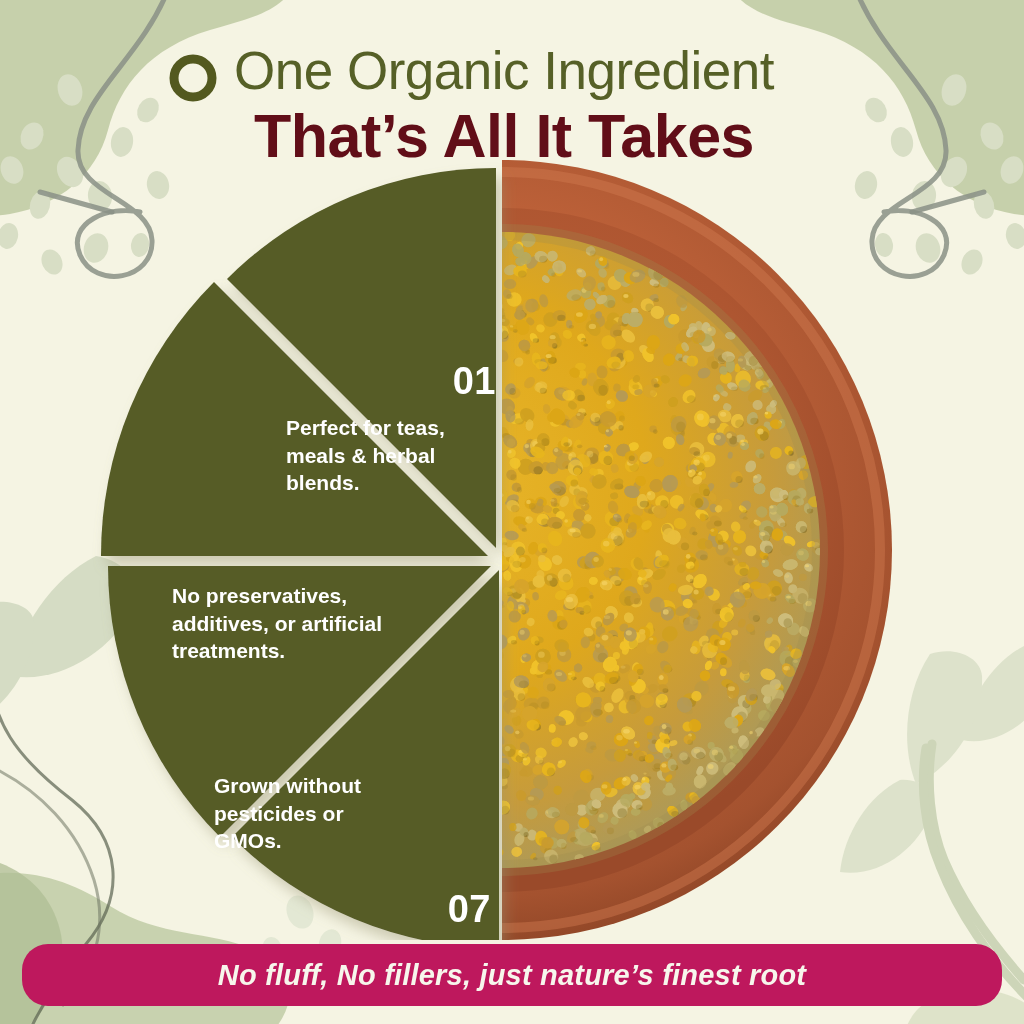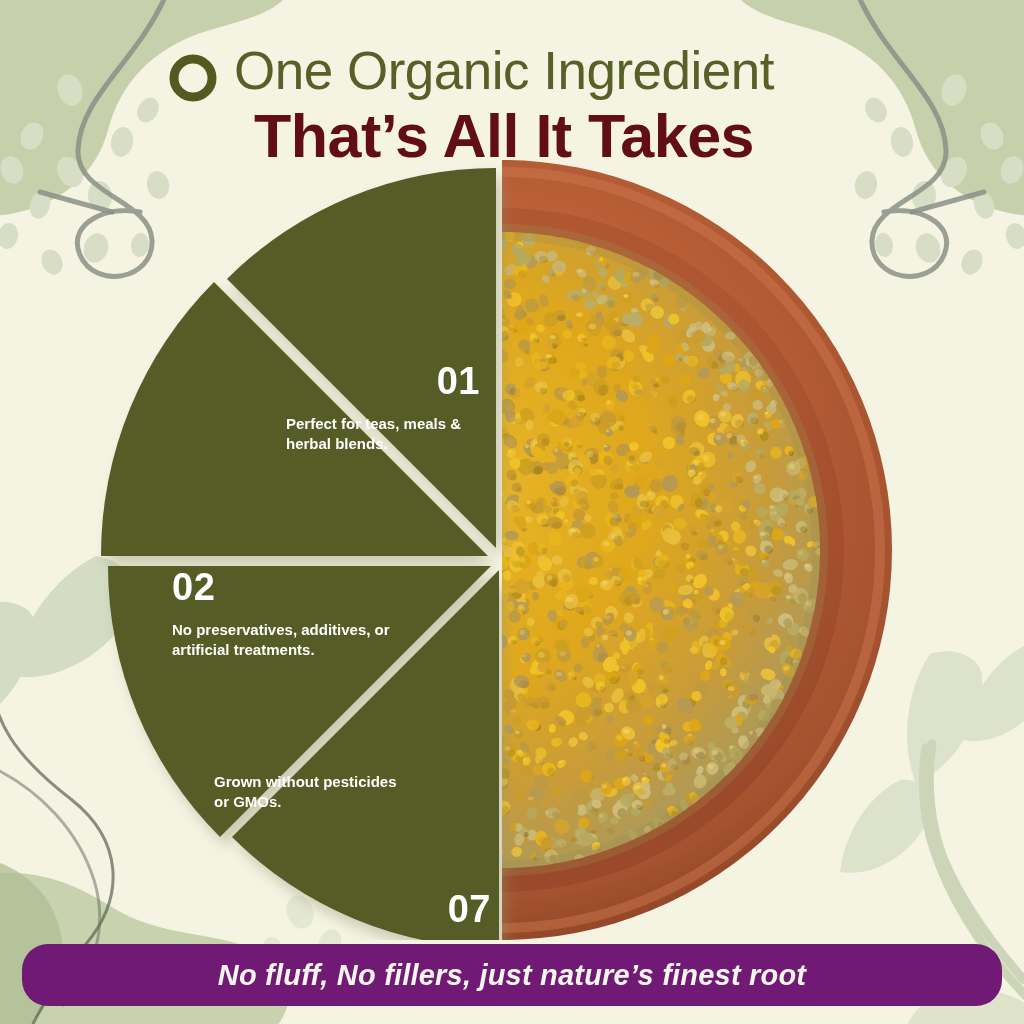--- a/index.html
+++ b/index.html
@@ -55,39 +55,39 @@
   .seg-text { position:absolute; z-index:5; color:#FFFFFF; }
   .seg-num {
     display:block;
     font-size:38px;
     font-weight:700;
     letter-spacing:0.5px;
     line-height:1;
   }
   .seg-body {
     display:block;
-    font-size:15px;
+    font-size:21px;
     font-weight:600;
     line-height:1.32;
     margin-top:14px;
   }
   #seg1-text { left:286px; top:212px; width:210px; text-align:left; }
-  #seg1-text .seg-num { text-align:right; padding-right:16px; }
+  #seg1-text .seg-num { text-align:right; padding-right:0; }
   #seg2-text { left:172px; top:418px; width:260px; text-align:left; }
   #seg3-text { left:172px; top:608px; width:230px; text-align:left; }
   #seg3-text .seg-body { margin-left:42px; }
   #seg4-text { left:300px; top:740px; width:195px; text-align:center; }
   #seg4-text .seg-num { text-align:right; padding-right:4px; }
 
   
   #banner {
     position:absolute;
     left:22px; top:944px;
     width:980px; height:62px;
-    background:#701a75;
+    background:#be185d;
     border-radius:26px;
     display:flex; align-items:center; justify-content:center;
     z-index:8;
   }
   #banner-text {
     color:#F7F6EC;
     font-size:29px;
     font-weight:700;
     font-style:italic;
     letter-spacing:0.2px;
@@ -2213,21 +2213,20 @@
 
       <path filter="url(#segShadow)" d="M499,420 L232,687 A378,378 0 0,0 499,798 Z" fill="#565C28"></path>
     </svg>
 
     <div class="seg-text" id="seg1-text">
       <span class="seg-num">01</span>
       <span class="seg-body">Perfect for teas, meals &amp; herbal blends.</span>
     </div>
 
     <div class="seg-text" id="seg2-text">
-      <span class="seg-num">02</span>
       <span class="seg-body">No preservatives, additives, or artificial treatments.</span>
     </div>
 
     <div class="seg-text" id="seg3-text">
       <span class="seg-body">Grown without pesticides or GMOs.</span>
     </div>
 
     <div class="seg-text" id="seg4-text">
       <span class="seg-num">07</span>
       <span class="seg-body">100% organic Turmeric.</span>

